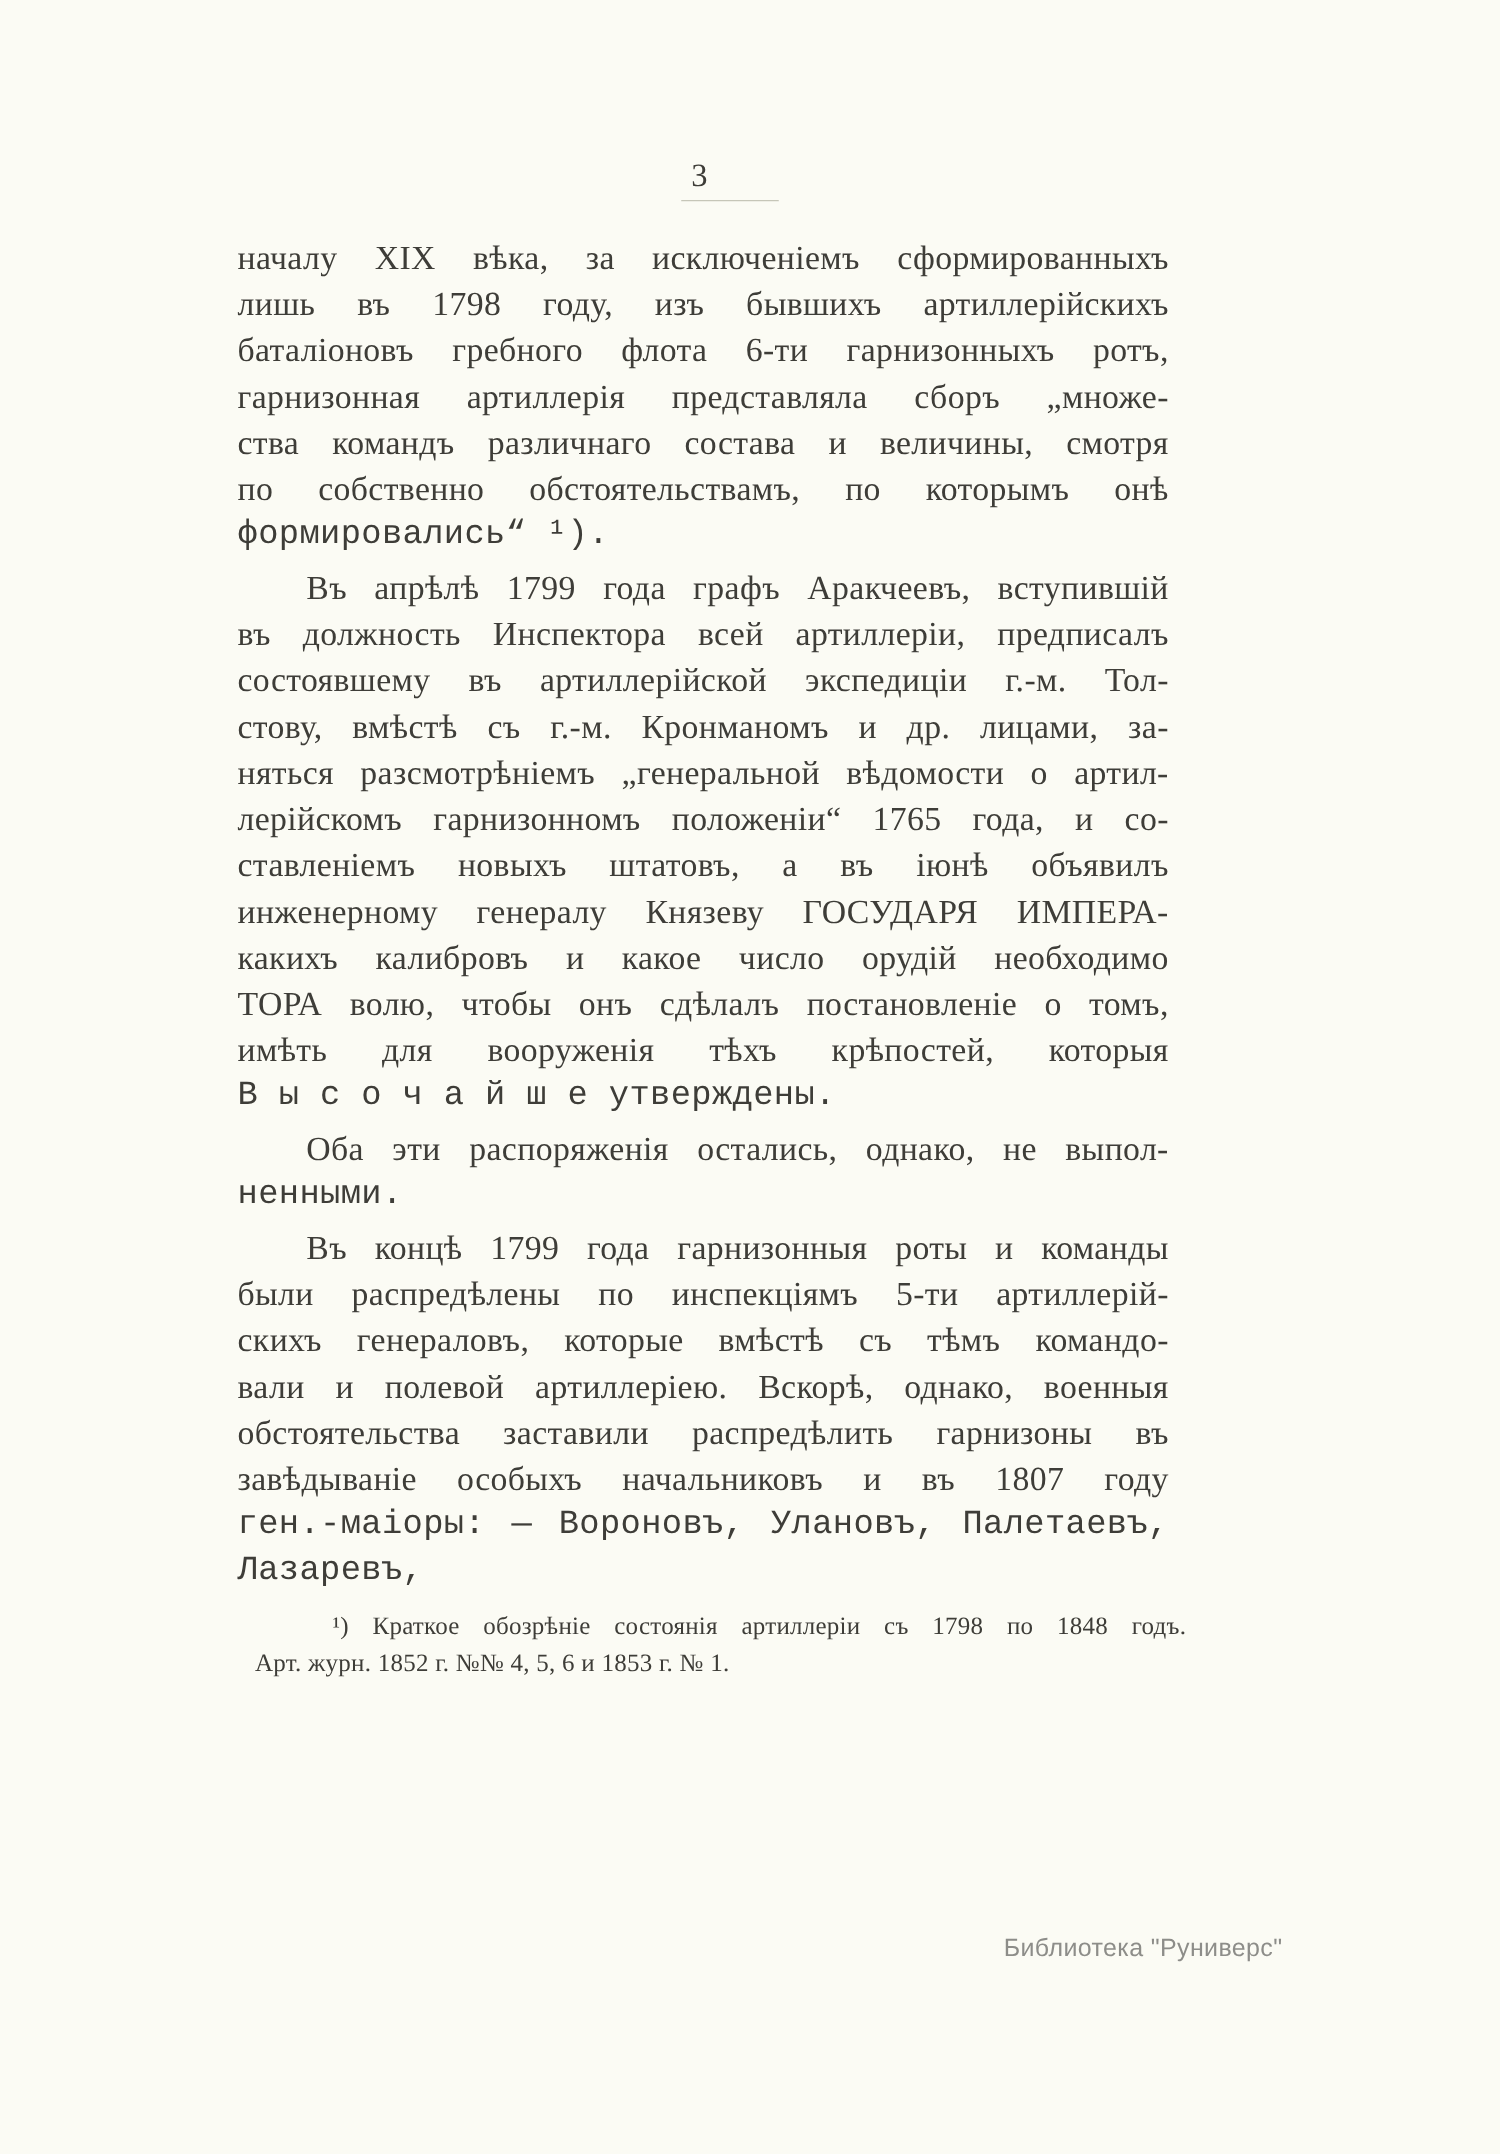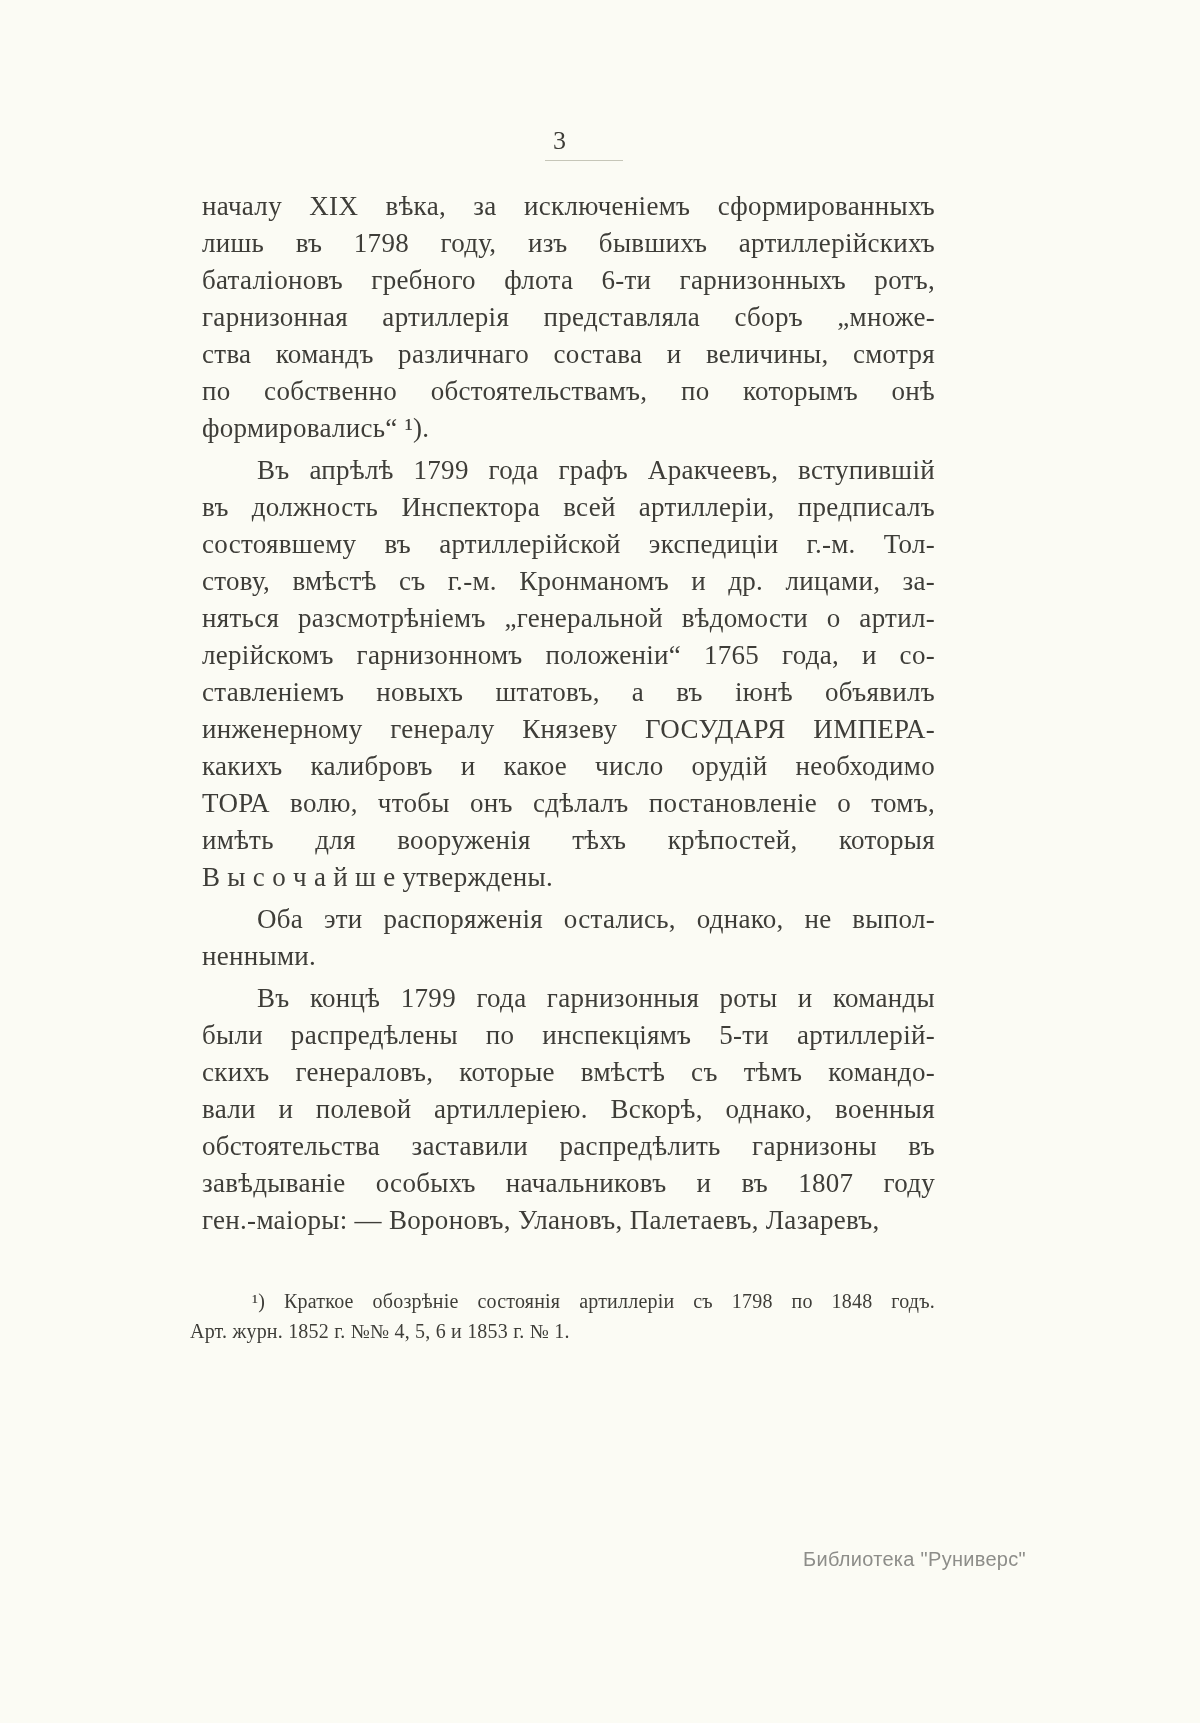--- a/index.html
+++ b/index.html
@@ -32,42 +32,43 @@
     height: 1px;
     background: #c6c6b8;
   }
   .text-block {
     position: absolute;
     top: 188px;
     left: 190px;
     width: 745px;
   }
   .paragraph {
-    margin: 0 0 5px 12px;
+    margin: 0 0 5px 0;
   }
   .line {
     font-size: 27px;
     line-height: 37px;
     letter-spacing: 0.3px;
     text-align: justify;
     text-align-last: justify;
     text-justify: inter-word;
     white-space: normal;
   }
   .line.indent {
     text-indent: 55px;
     font-family: Liberation Serif, serif;
   }
   .line.last {
     text-align-last: left;
+    font-family: Liberation Mono, monospace;
   }
   .footnote {
     position: absolute;
     top: 1286px;
-    left: 190px;
+    left: 204px;
     width: 745px;
   }
   .fn-line {
     font-size: 20px;
     line-height: 30px;
     letter-spacing: 0.2px;
     text-align: justify;
     text-align-last: justify;
   }
   .fn-line.indent {

